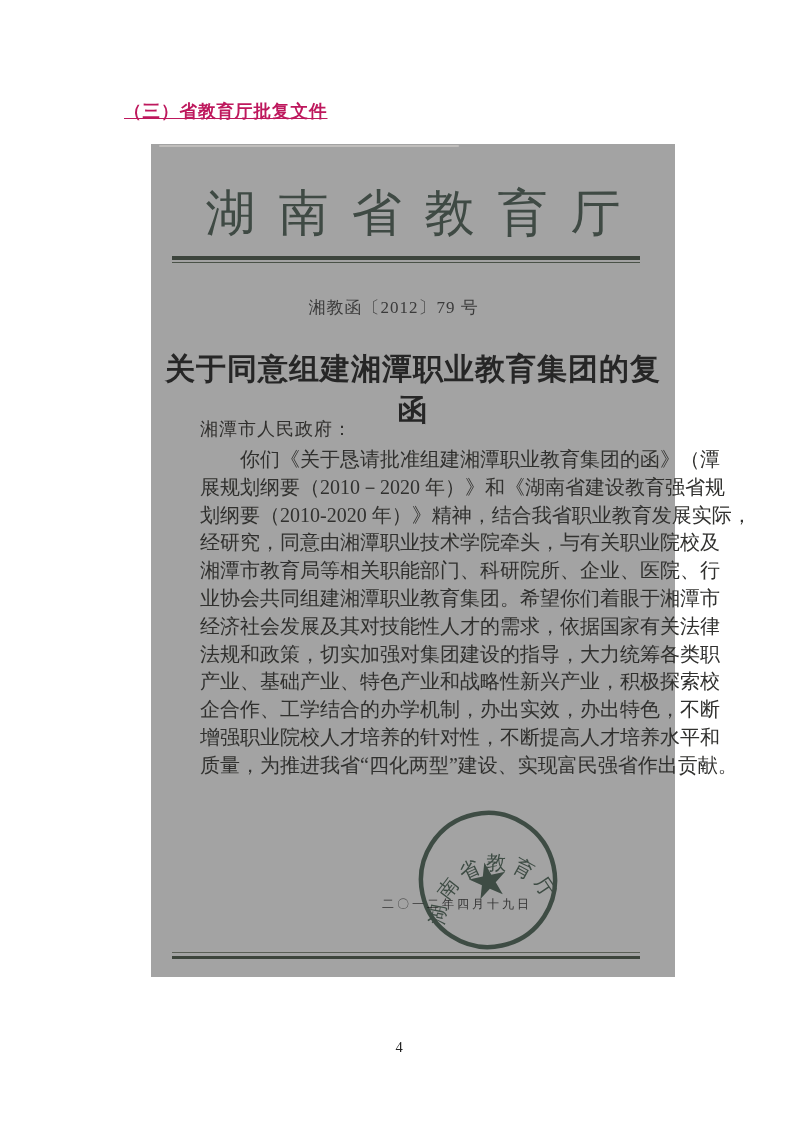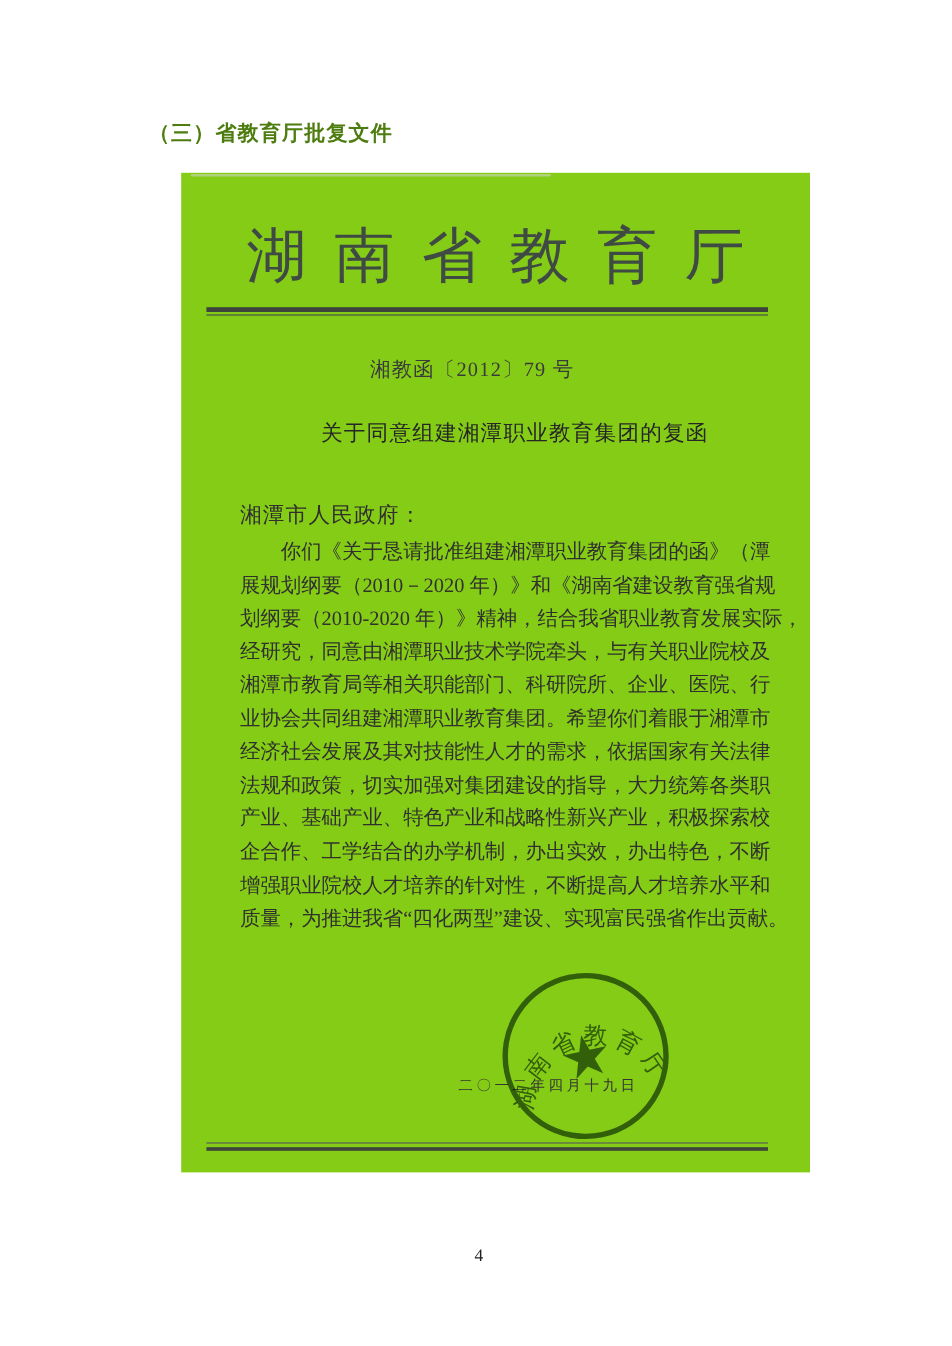--- a/index.html
+++ b/index.html
@@ -3,25 +3,25 @@
 <meta charset="utf-8">
 <style>
   html,body{margin:0;padding:0;background:#ffffff;}
   .page{
     position:relative;width:793px;height:1122px;background:#ffffff;
     font-family:"Liberation Serif","DejaVu Serif",serif;overflow:hidden;
   }
   .section-heading{
     position:absolute;left:124px;top:99px;
     font-family:"Liberation Sans","DejaVu Sans",sans-serif;
-    font-weight:bold;font-size:17.5px;color:#4d7c0f;letter-spacing:1px;
+    font-weight:bold;font-size:17.5px;color:#be185d;letter-spacing:1px;text-decoration:underline;
   }
   .scan{
     position:absolute;left:151px;top:144px;width:524px;height:833px;
-    background:#84cc16;
+    background:#a3a3a3;
   }
   .scan-smudge{
     position:absolute;left:8px;top:1px;width:300px;height:2px;
     background:#d9d6d2;opacity:.55;border-radius:2px;
   }
   .org-name{
     position:absolute;left:0;top:36px;width:100%;
     text-align:center;font-size:50px;color:#3f4a44;
     letter-spacing:0.46em;text-indent:0.46em;white-space:nowrap;
     font-weight:500;
@@ -30,29 +30,29 @@
     position:absolute;left:21px;top:112px;width:468px;height:2px;
     border-top:4px solid #3c443c;border-bottom:1px solid #4a5248;
   }
   .doc-number{
     position:absolute;left:21px;top:152px;width:468px;
     text-align:center;padding-right:25px;box-sizing:border-box;
     font-size:17px;color:#3a3a3a;letter-spacing:1px;
   }
   .letter-title{
     position:absolute;left:0;top:205px;width:100%;text-align:center;
-    font-size:18px;font-weight:normal;color:#262626;letter-spacing:1px;padding-left:16px;
+    font-size:30px;font-weight:bold;color:#262626;letter-spacing:1px;
   }
   .addressee{
     position:absolute;left:49px;top:273px;font-size:18px;color:#302f2d;
     letter-spacing:1px;
   }
   .body-block{
     position:absolute;left:49px;top:302px;width:442px;
-    font-size:17px;color:#30302e;
+    font-size:20px;color:#30302e;
   }
   .body-line{
     height:27.8px;line-height:27.8px;white-space:nowrap;
     text-align:justify;text-align-last:justify;overflow:visible;
   }
   .body-line.indent{text-indent:2em;}
   .date-line{
     position:absolute;left:231px;top:752px;font-size:12px;color:#333;
     letter-spacing:3px;white-space:nowrap;
   }

